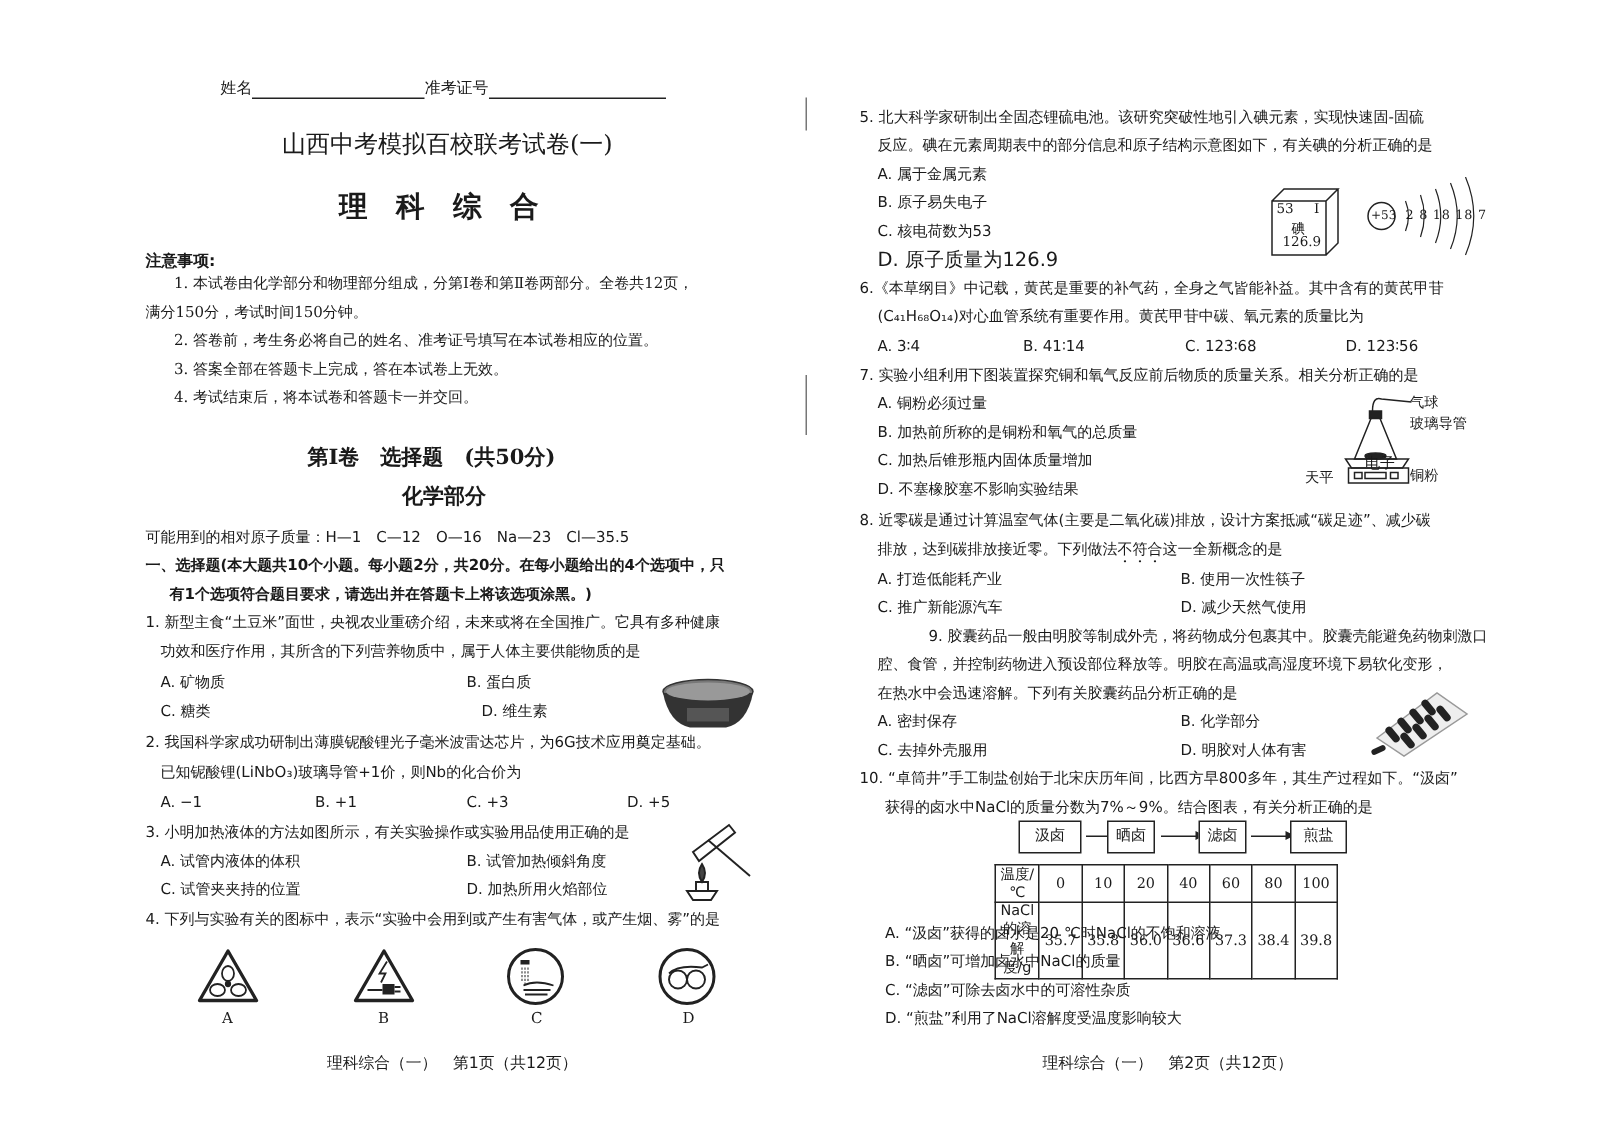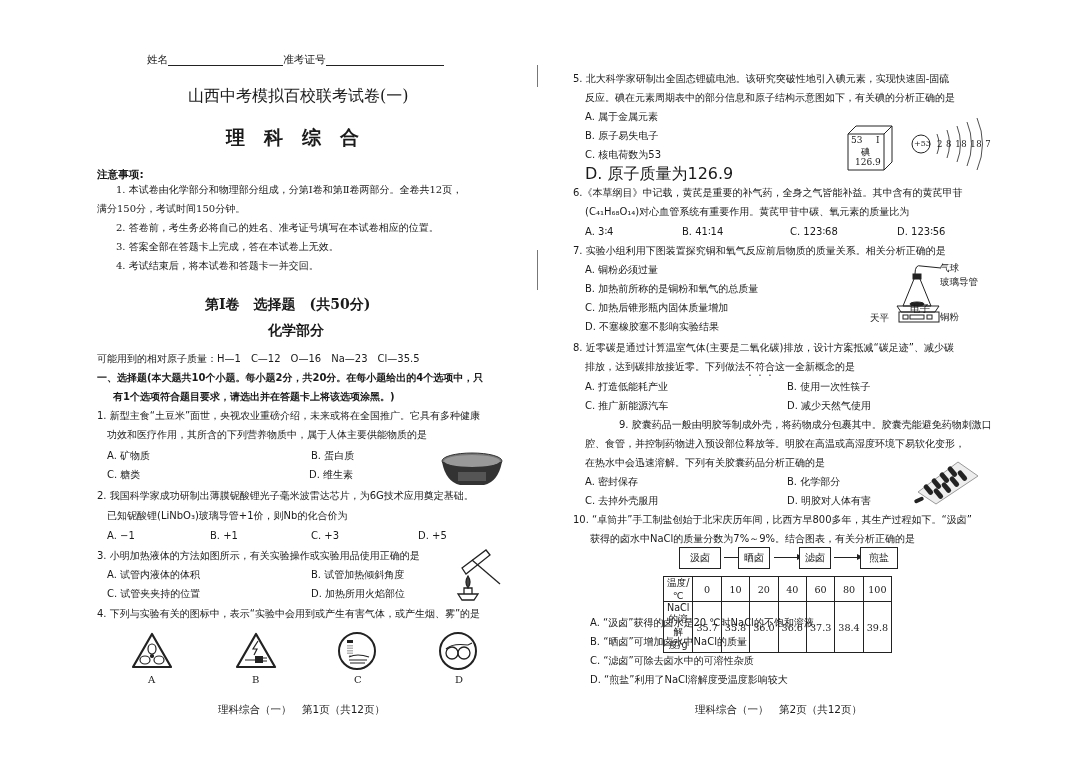--- a/index.html
+++ b/index.html
@@ -45,21 +45,21 @@
 
   <div class="abs t sans" style="left:97px;top:352px;font-size:10px;">可能用到的相对原子质量：H—1　C—12　O—16　Na—23　Cl—35.5</div>
   <div class="abs t sans bold" style="left:97px;top:371px;font-size:10px;">一、选择题(本大题共10个小题。每小题2分，共20分。在每小题给出的4个选项中，只</div>
   <div class="abs t sans bold" style="left:113px;top:390px;font-size:10px;">有1个选项符合题目要求，请选出并在答题卡上将该选项涂黑。)</div>
 
   <div class="abs t sans" style="left:97px;top:409px;font-size:10px;">1. 新型主食“土豆米”面世，央视农业重磅介绍，未来或将在全国推广。它具有多种健康</div>
   <div class="abs t sans" style="left:107px;top:428px;font-size:10px;">功效和医疗作用，其所含的下列营养物质中，属于人体主要供能物质的是</div>
   <div class="abs t sans" style="left:107px;top:449px;font-size:10px;">A. 矿物质</div>
   <div class="abs t sans" style="left:311px;top:449px;font-size:10px;">B. 蛋白质</div>
   <div class="abs t sans" style="left:107px;top:468px;font-size:10px;">C. 糖类</div>
-  <div class="abs t sans" style="left:309px;top:468px;font-size:10px;">D. 维生素</div>
+  <div class="abs t sans" style="left:321px;top:468px;font-size:10px;">D. 维生素</div>
   <svg class="abs" style="left:440px;top:452px;" width="64" height="34">
     <ellipse cx="32" cy="9" rx="30" ry="8" fill="#777" stroke="#333"></ellipse>
     <path d="M2 10 Q6 30 20 33 L44 33 Q58 30 62 10 Z" fill="#333"></path>
     <ellipse cx="32" cy="9" rx="28" ry="6" fill="#999"></ellipse>
     <rect x="18" y="20" width="28" height="9" fill="#555"></rect>
   </svg>
 
   <div class="abs t sans" style="left:97px;top:489px;font-size:10px;">2. 我国科学家成功研制出薄膜铌酸锂光子毫米波雷达芯片，为6G技术应用奠定基础。</div>
   <div class="abs t sans" style="left:107px;top:509px;font-size:10px;">已知铌酸锂(LiNbO₃)玻璃导管+1价，则Nb的化合价为</div>
   <div class="abs t sans" style="left:107px;top:529px;font-size:10px;">A. −1</div>
@@ -125,21 +125,21 @@
 <div class="divider" style="top:65px;height:22px;"></div>
 <div class="divider" style="top:250px;height:40px;"></div>
 
 <div class="page">
 
   <div class="abs t sans" style="left:573px;top:72px;font-size:10px;">5. 北大科学家研制出全固态锂硫电池。该研究突破性地引入碘元素，实现快速固-固硫</div>
   <div class="abs t sans" style="left:585px;top:91px;font-size:10px;">反应。碘在元素周期表中的部分信息和原子结构示意图如下，有关碘的分析正确的是</div>
   <div class="abs t sans" style="left:585px;top:110px;font-size:10px;">A. 属于金属元素</div>
   <div class="abs t sans" style="left:585px;top:129px;font-size:10px;">B. 原子易失电子</div>
   <div class="abs t sans" style="left:585px;top:148px;font-size:10px;">C. 核电荷数为53</div>
-  <div class="abs t sans" style="left:585px;top:167px;font-size:16px;">D. 原子质量为126.9</div>
+  <div class="abs t sans" style="left:585px;top:167px;font-size:13px;">D. 原子质量为126.9</div>
 
   <div>
     <svg class="abs" style="left:846px;top:124px;" width="50" height="50">
       <path d="M2 10 L38 10 L38 46 L2 46 Z M2 10 L10 2 L46 2 L38 10 M38 46 L46 38 L46 2" fill="#fff" stroke="#222" stroke-width="1"></path>
     </svg>
     <div class="abs" style="left:851px;top:135px;font-size:9px;">53</div>
     <div class="abs" style="left:876px;top:135px;font-size:9px;">I</div>
     <div class="abs sans" style="left:861px;top:146px;font-size:9px;">碘</div>
     <div class="abs" style="left:855px;top:157px;font-size:9px;">126.9</div>
   </div>

